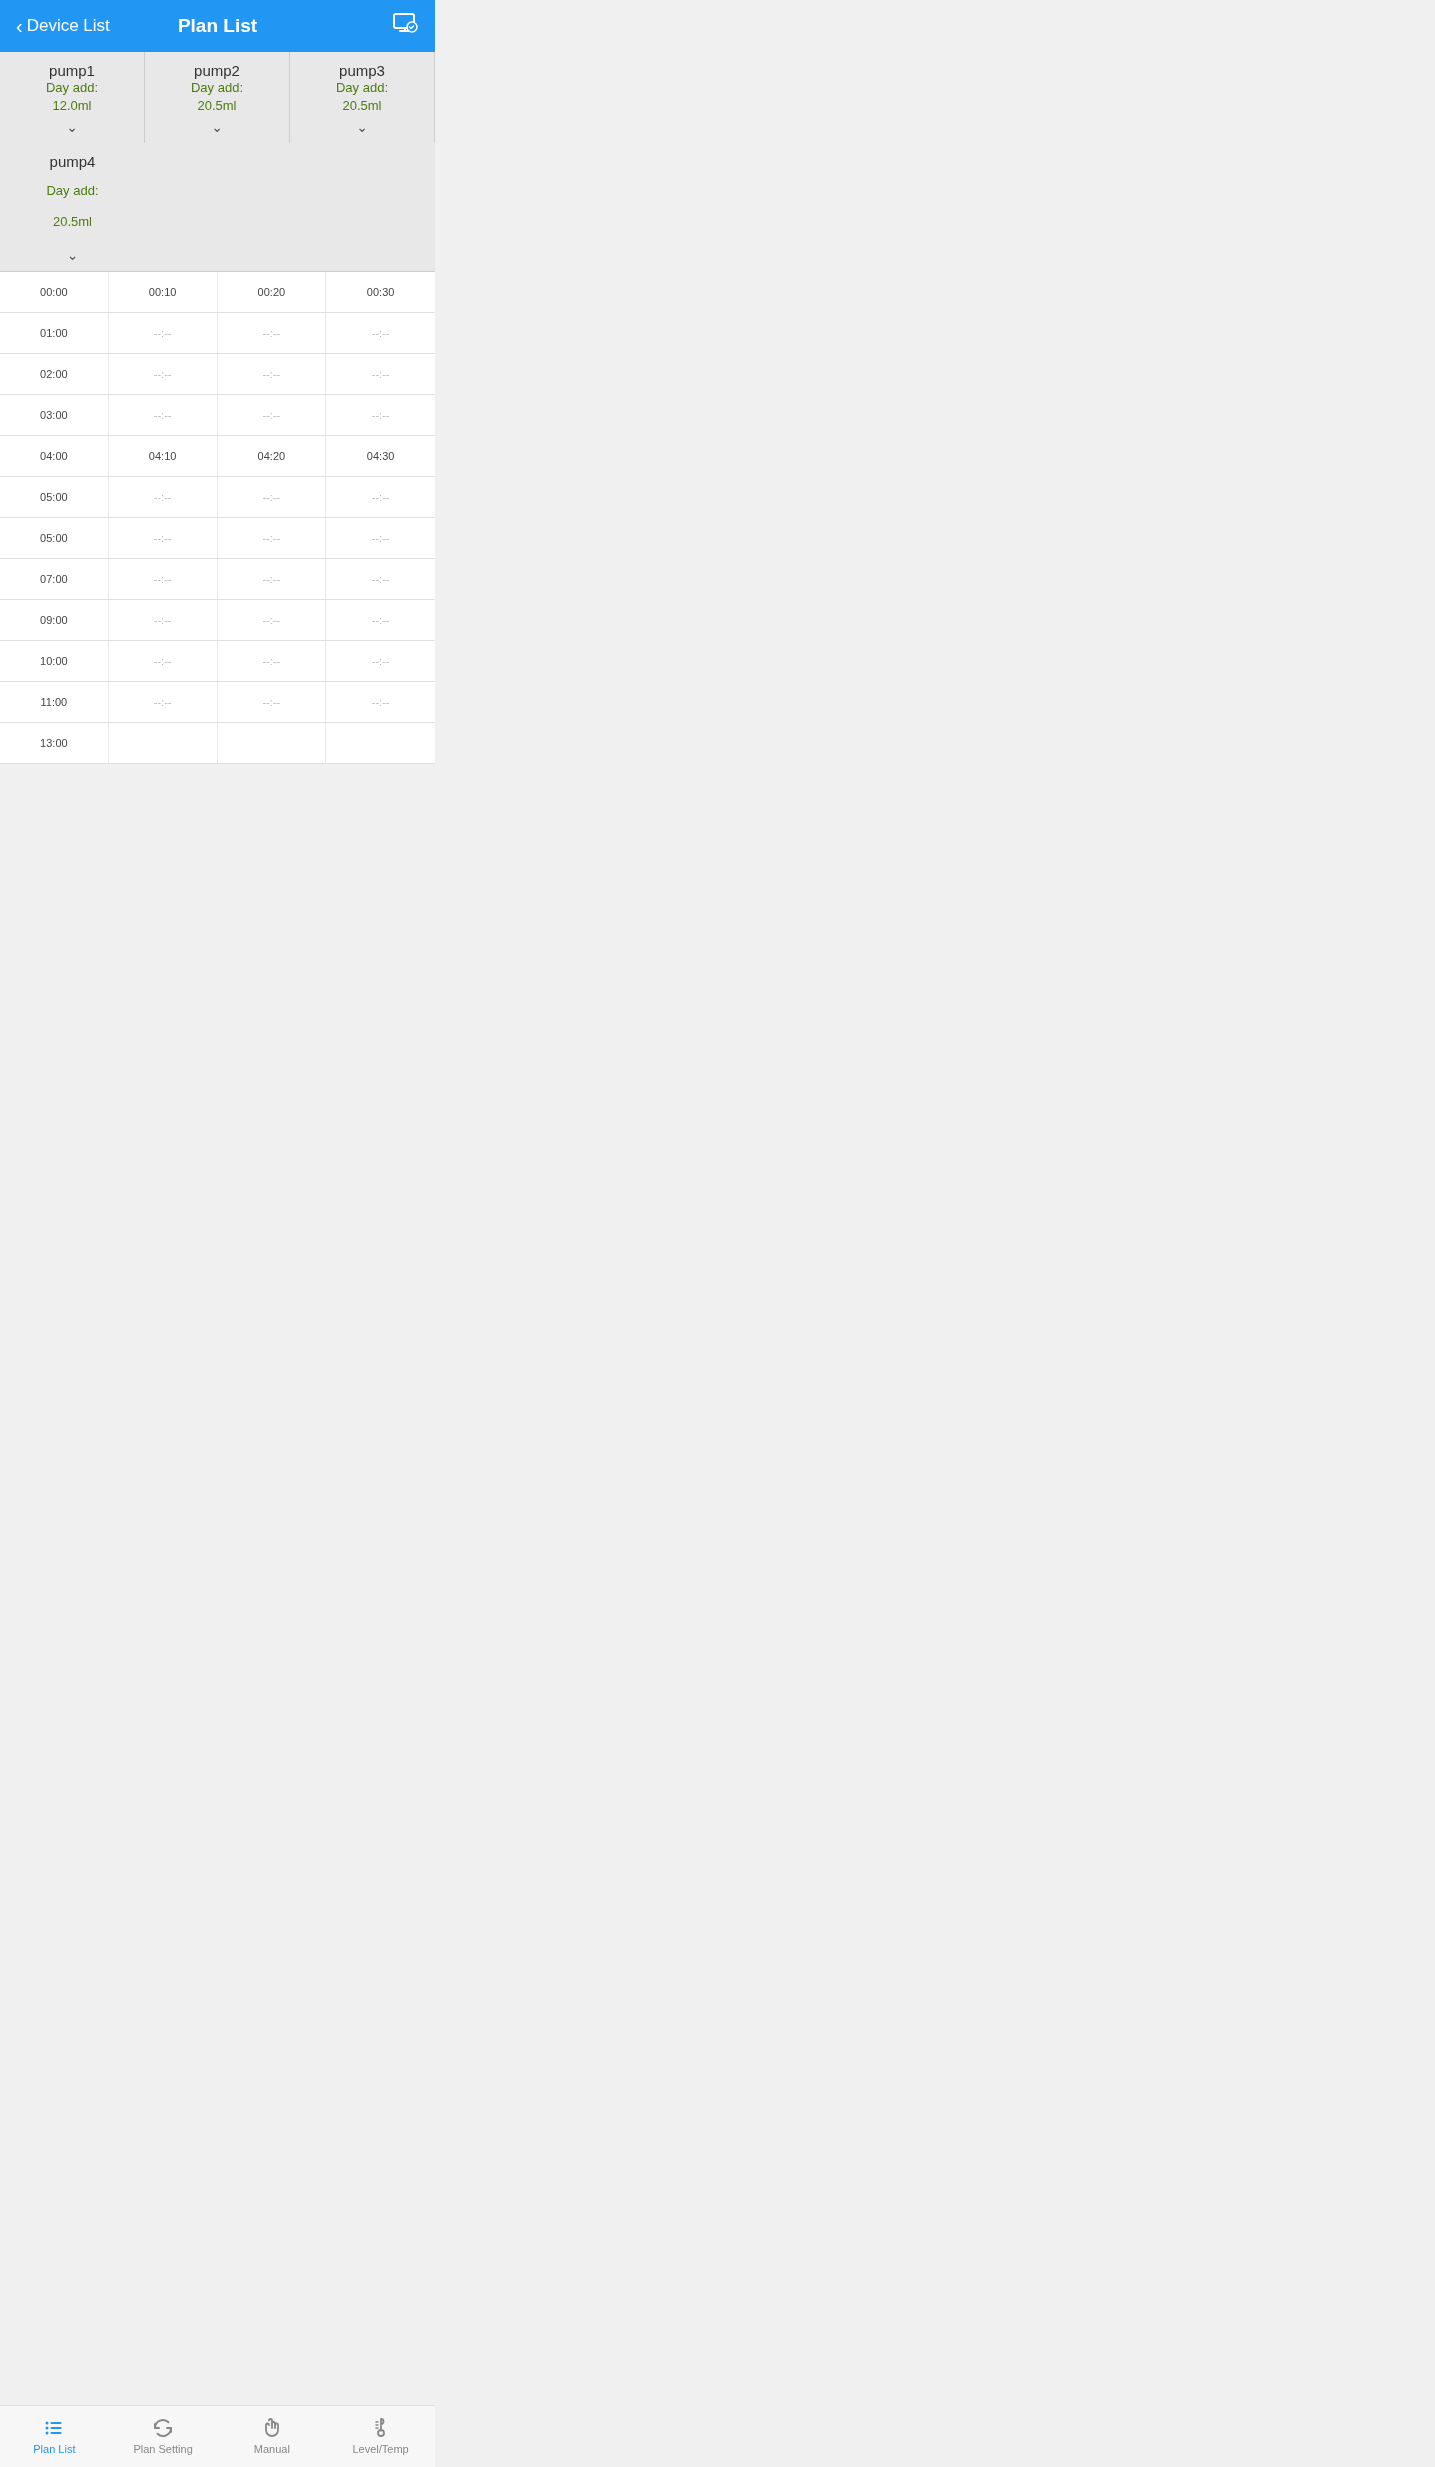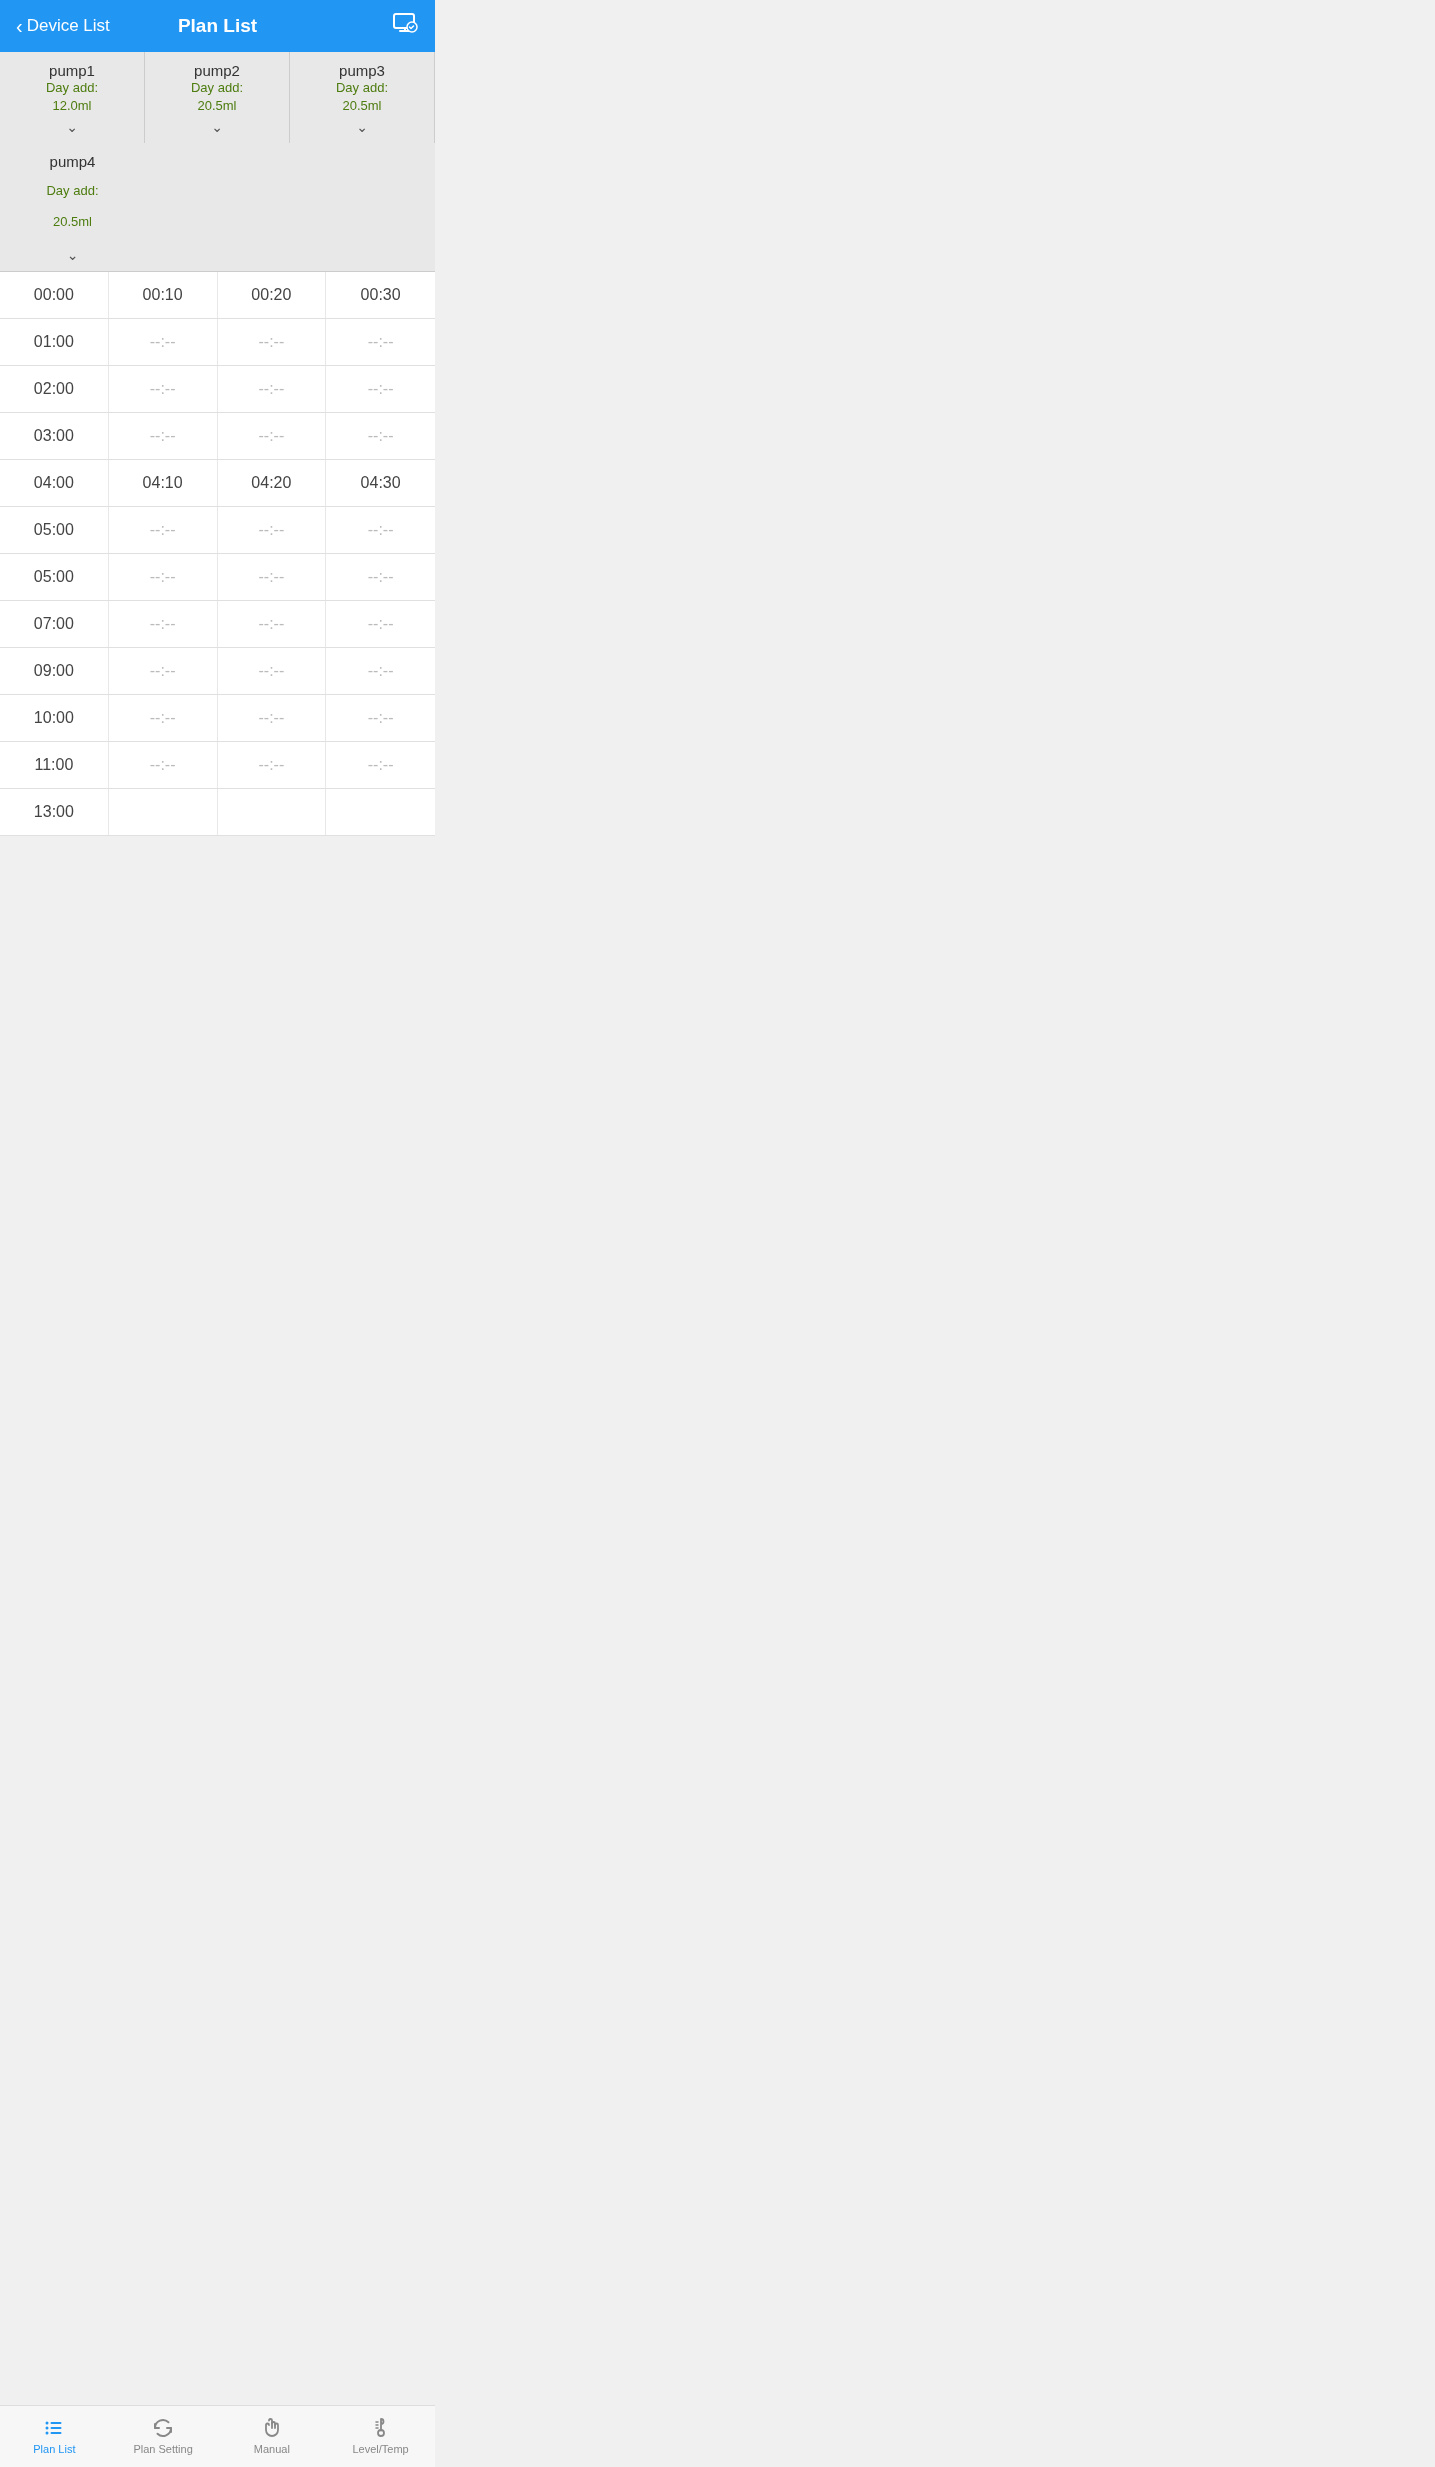--- a/index.html
+++ b/index.html
@@ -88,21 +88,21 @@
     .table-row {
       display: grid;
       grid-template-columns: repeat(4, 1fr);
       border-bottom: 1px solid #e0e0e0;
     }
     .table-cell {
       display: flex;
       align-items: center;
       justify-content: center;
       padding: 14px 4px;
-      font-size: 16px;
+      font-size: 11px;
       color: #555;
       border-right: 1px solid #e8e8e8;
     }
     .table-cell:last-child { border-right: none; }
     .table-cell.has-value {
       color: #444;
     }
     .table-cell.empty {
       color: #bbb;
     }

